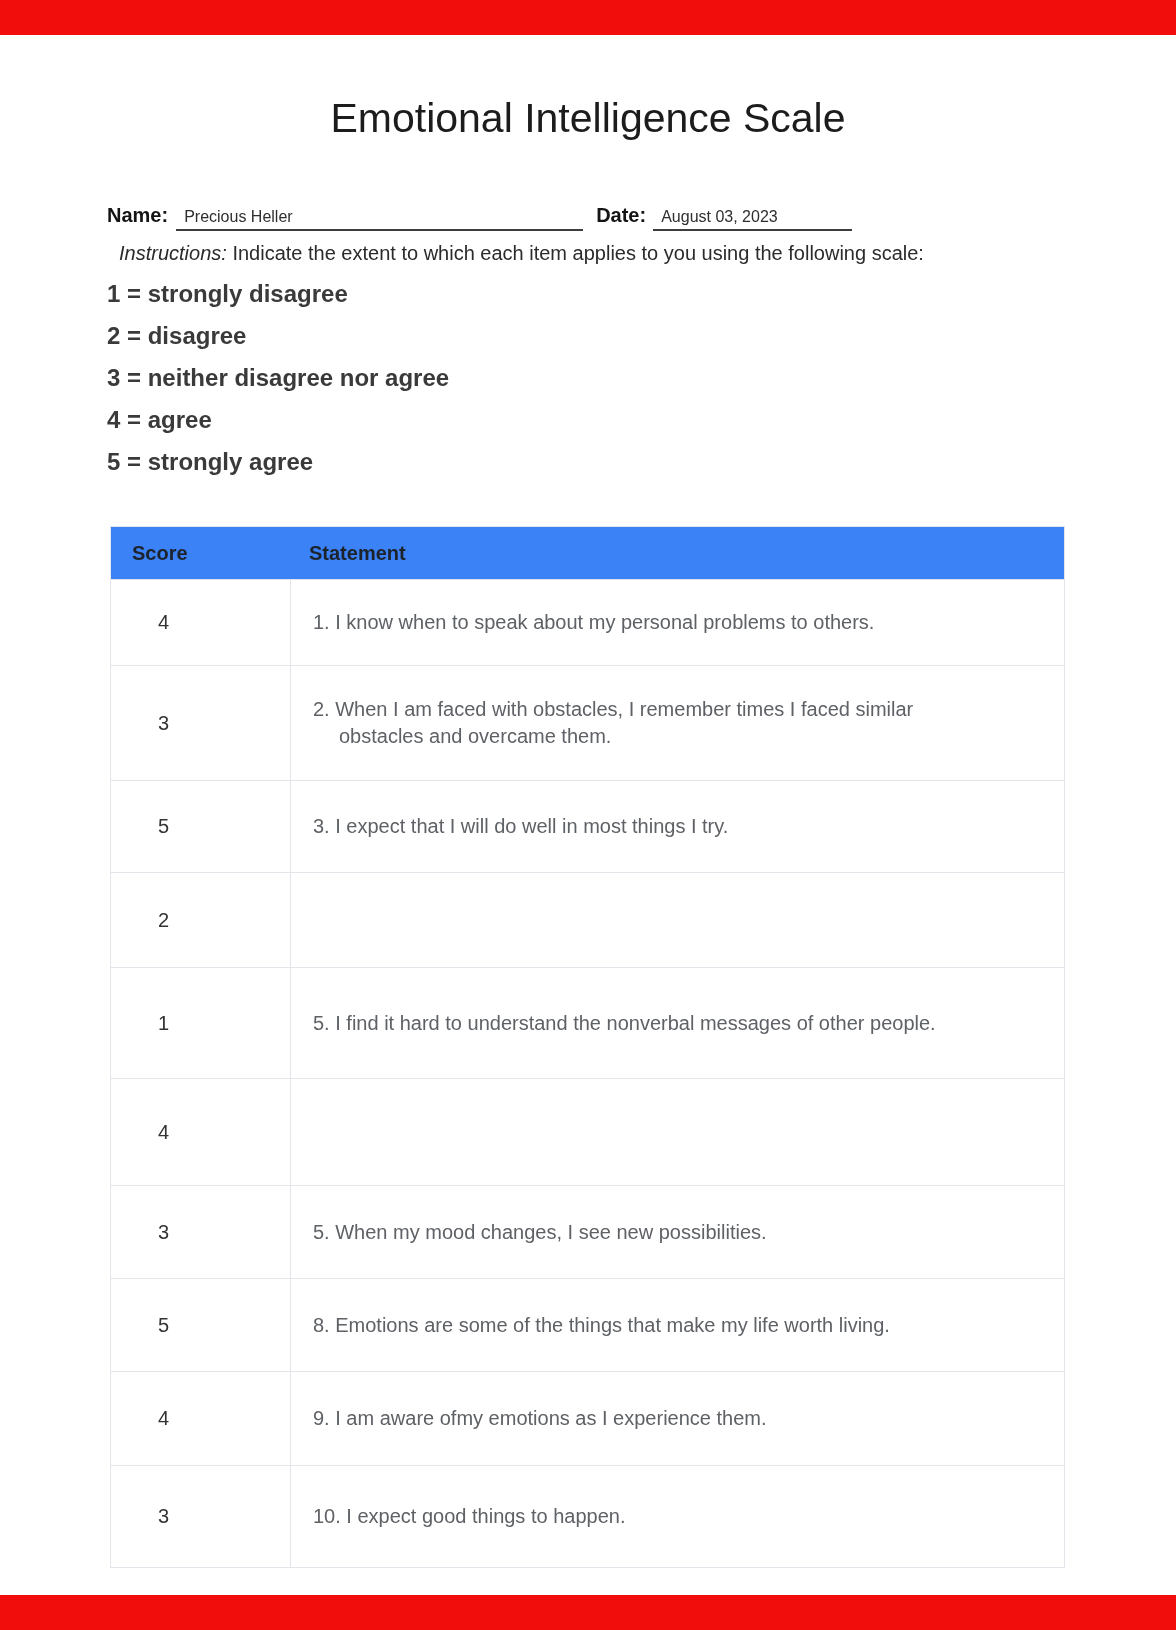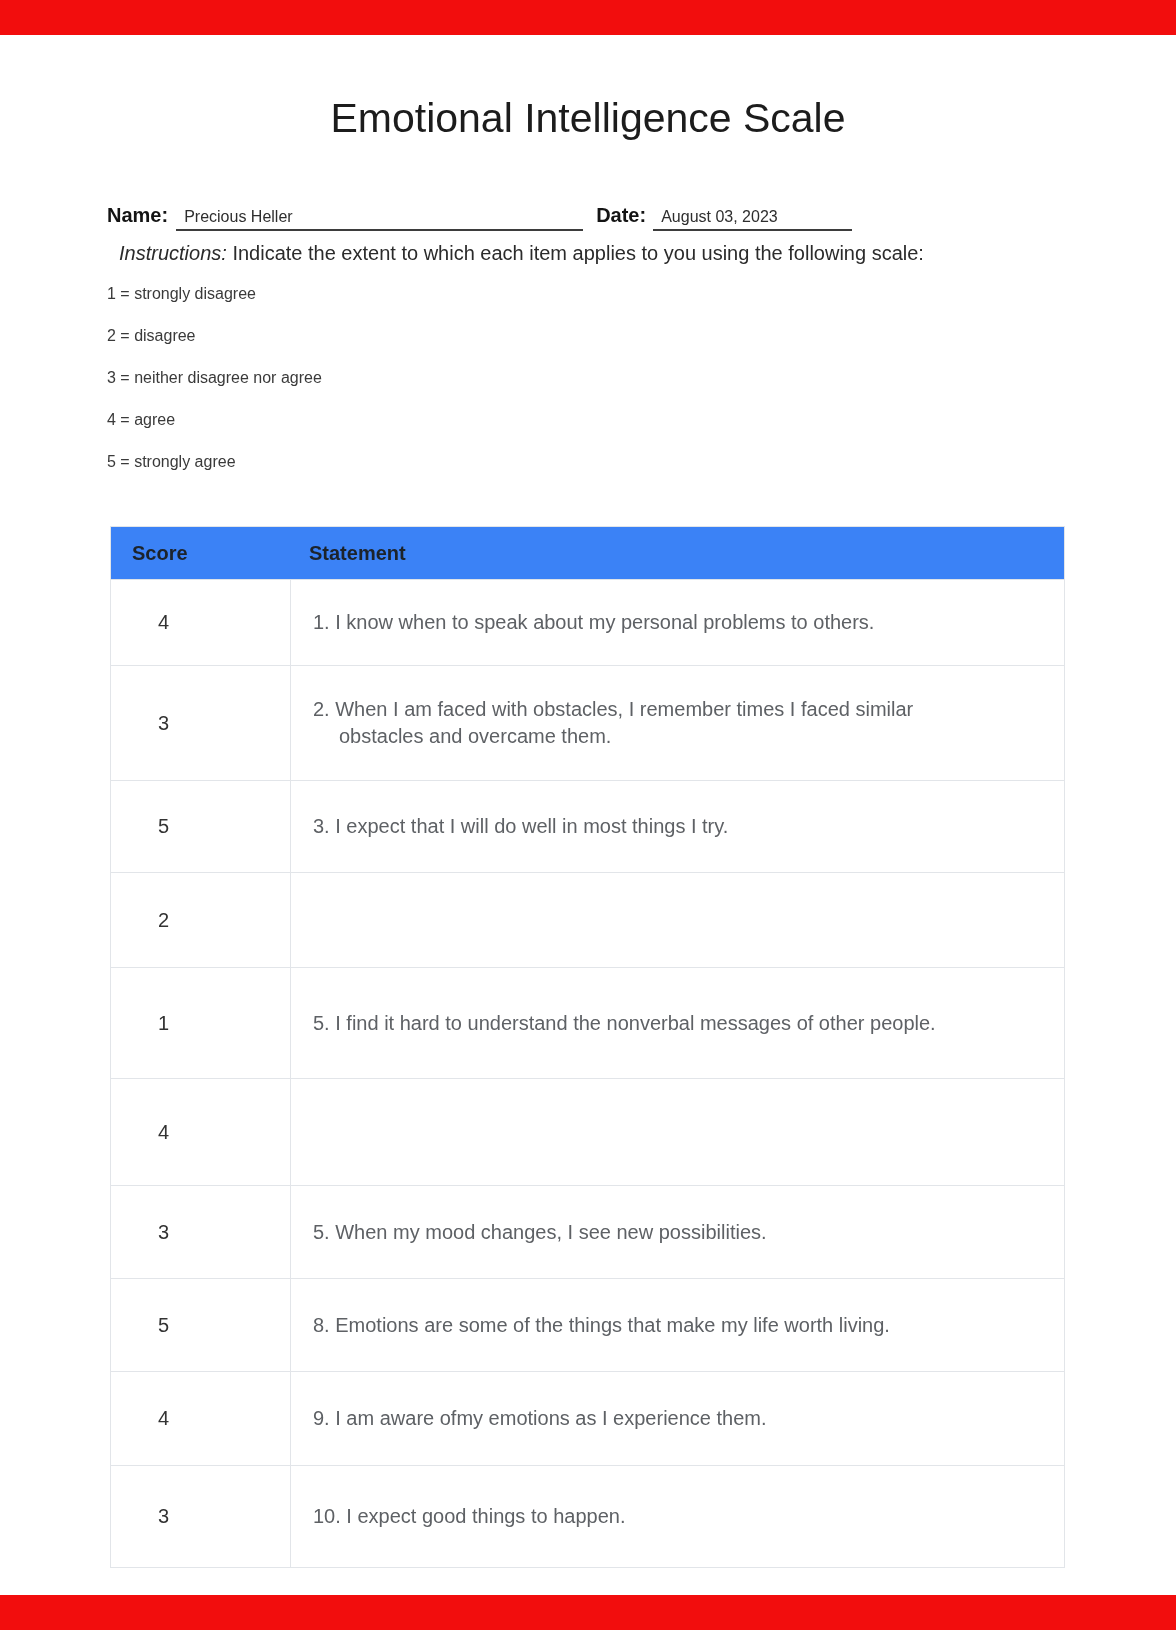--- a/index.html
+++ b/index.html
@@ -37,21 +37,21 @@
   .date-label{margin-left:13px;}
 
   .instructions{
     position:absolute;top:240px;left:107px;width:980px;
     font-size:20px;color:#2b2b2b;line-height:26px;margin-left:12px;
   }
   .instructions .ital{font-style:italic;}
 
   .scale-list{position:absolute;top:283px;left:107px;}
   .scale-item{
-    font-size:16px;font-weight:400;color:#3a3a3a;
+    font-size:24px;font-weight:700;color:#3a3a3a;
     line-height:22px;margin-bottom:20px;white-space:pre;
   }
 
   .ei-table{
     position:absolute;top:526px;left:110px;width:955px;
     border:1px solid #e2e5e9;box-sizing:border-box;
     background:#fff;
   }
   .t-header{
     display:flex;height:52px;background:#3b82f6;

